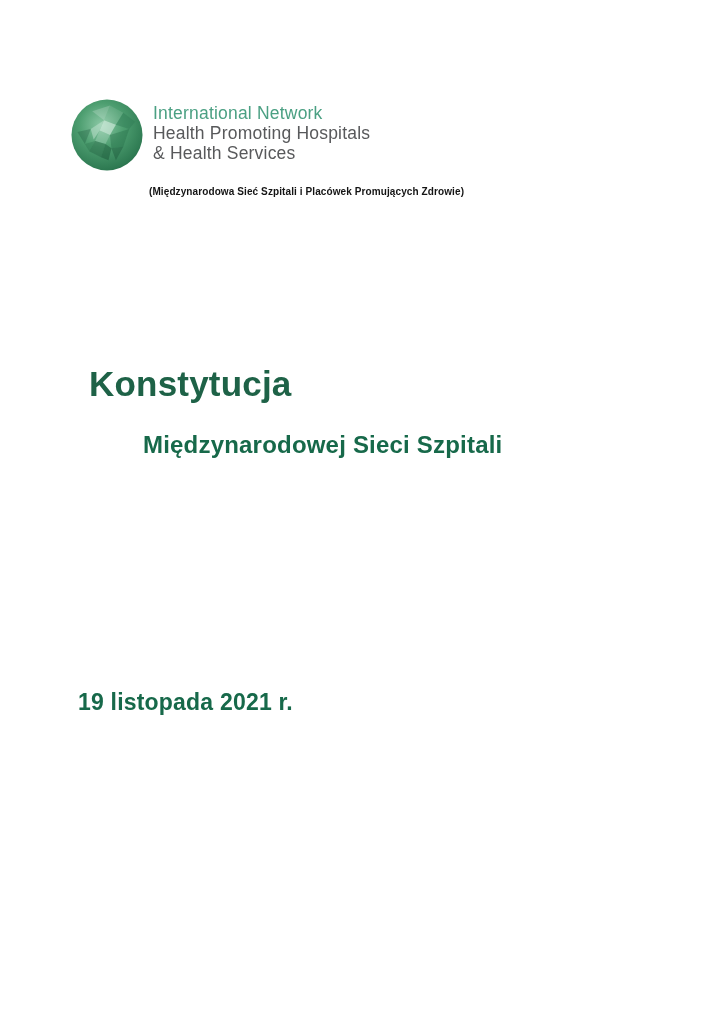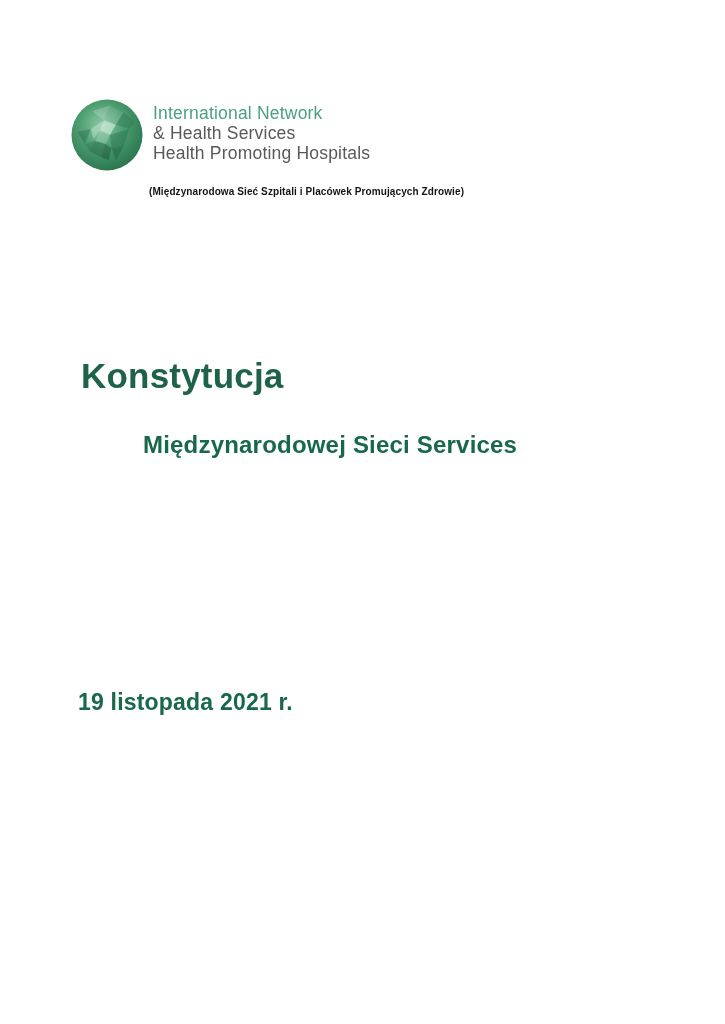--- a/index.html
+++ b/index.html
@@ -113,28 +113,28 @@
         <polygon points="62,36 80,42 88,32 72,20" fill="#2f7b54" opacity="0.45"></polygon>
         <polygon points="54,50 80,42 72,66 56,68" fill="#256d49" opacity="0.40"></polygon>
         <polygon points="34,58 48,62 42,80 26,72" fill="#1d573a" opacity="0.35"></polygon>
         <polygon points="48,62 56,68 52,84 42,80" fill="#175034" opacity="0.45"></polygon>
         <polygon points="56,68 72,66 62,84" fill="#1a5236" opacity="0.40"></polygon>
         <polygon points="20,62 34,58 26,72" fill="#246b47" opacity="0.30"></polygon>
       </svg>
     </span>
     <div class="logo-text">
       <div class="accent">International Network</div>
+      <div>Health Promoting Hospitals</div>
       <div>&amp; Health Services</div>
-      <div>Health Promoting Hospitals</div>
     </div>
   </div>
 
   <div class="paren-subtitle">(Międzynarodowa Sieć Szpitali i Placówek Promujących Zdrowie)</div>
 
-  <h1 class="doc-title" style="margin:0;">Konstytucja</h1>
+  <h1 class="doc-title" style="margin:8px;">Konstytucja</h1>
 
   <div class="doc-subtitle">
-    <div>Międzynarodowej Sieci Services</div>
+    <div>Międzynarodowej Sieci Szpitali</div>
   </div>
 
   <div class="doc-date">19 listopada 2021 r.</div>
 
 </div>
 
 </body></html>

